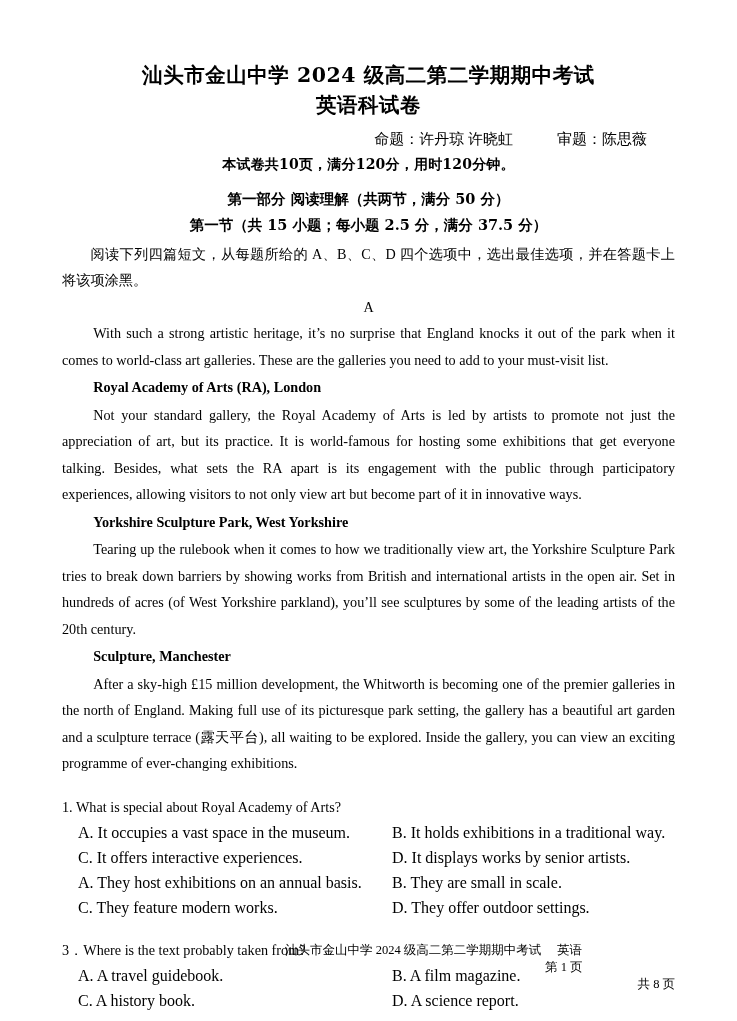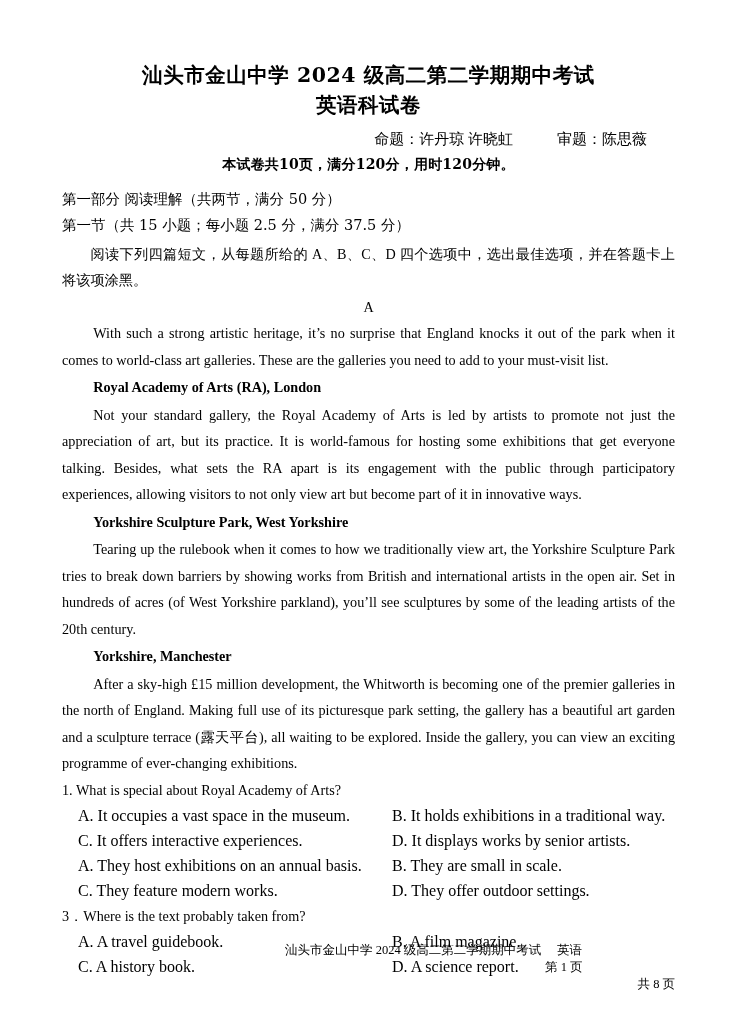--- a/index.html
+++ b/index.html
@@ -45,23 +45,24 @@
   .exam-note {
     text-align: center;
     font-family: "DejaVu Serif", serif;
     font-weight: bold;
     font-size: 14px;
     margin-top: 7px;
     letter-spacing: 0.2px;
   }
   .section-head {
     font-family: "DejaVu Serif", serif;
-    font-weight: normal;
+    font-weight: bold;
     font-size: 14.5px;
     margin-top: 16px;
+    text-align: center;
   }
   .section-head.second {
     margin-top: 7px;
   }
   .para {
     font-size: 14.2px;
     line-height: 26px;
     text-align: justify;
     text-justify: inter-ideograph;
     margin-top: 6px;
@@ -88,21 +89,21 @@
   .subhead {
     font-weight: bold;
     font-size: 14.2px;
     line-height: 26.5px;
     text-indent: 2.2em;
     margin-top: 1px;
   }
   .q {
     font-size: 14.2px;
     line-height: 25px;
-    margin-top: 1px;
+    margin-top: 18px;
   }
   .opts {
     display: flex;
     font-size: 16px;
     line-height: 25px;
   }
   .opts .o1 {
     width: 330px;
     padding-left: 16px;
     box-sizing: border-box;
@@ -150,21 +151,21 @@
   <div class="center-letter">A</div>
 
   <div class="eng first-ind">With such a strong artistic heritage, it’s no surprise that England knocks it out of the park when it comes to world-class art galleries. These are the galleries you need to add to your must-visit list.</div>
 
   <div class="subhead">Royal Academy of Arts (RA), London</div>
   <div class="eng first-ind">Not your standard gallery, the Royal Academy of Arts is led by artists to promote not just the appreciation of art, but its practice. It is world-famous for hosting some exhibitions that get everyone talking. Besides, what sets the RA apart is its engagement with the public through participatory experiences, allowing visitors to not only view art but become part of it in innovative ways.</div>
 
   <div class="subhead">Yorkshire Sculpture Park, West Yorkshire</div>
   <div class="eng first-ind">Tearing up the rulebook when it comes to how we traditionally view art, the Yorkshire Sculpture Park tries to break down barriers by showing works from British and international artists in the open air. Set in hundreds of acres (of West Yorkshire parkland), you’ll see sculptures by some of the leading artists of the 20th century.</div>
 
-  <div class="subhead">Yorkshire, Manchester</div>
+  <div class="subhead">Sculpture, Manchester</div>
   <div class="eng first-ind">After a sky-high £15 million development, the Whitworth is becoming one of the premier galleries in the north of England. Making full use of its picturesque park setting, the gallery has a beautiful art garden and a sculpture terrace (露天平台), all waiting to be explored. Inside the gallery, you can view an exciting programme of ever-changing exhibitions.</div>
 
   <div class="q">1. What is special about Royal Academy of Arts?</div>
   <div class="opts">
     <div class="o1">A. It occupies a vast space in the museum.</div>
     <div class="o2">B. It holds exhibitions in a traditional way.</div>
   </div>
   <div class="opts">
     <div class="o1">C. It offers interactive experiences.</div>
     <div class="o2">D. It displays works by senior artists.</div>

